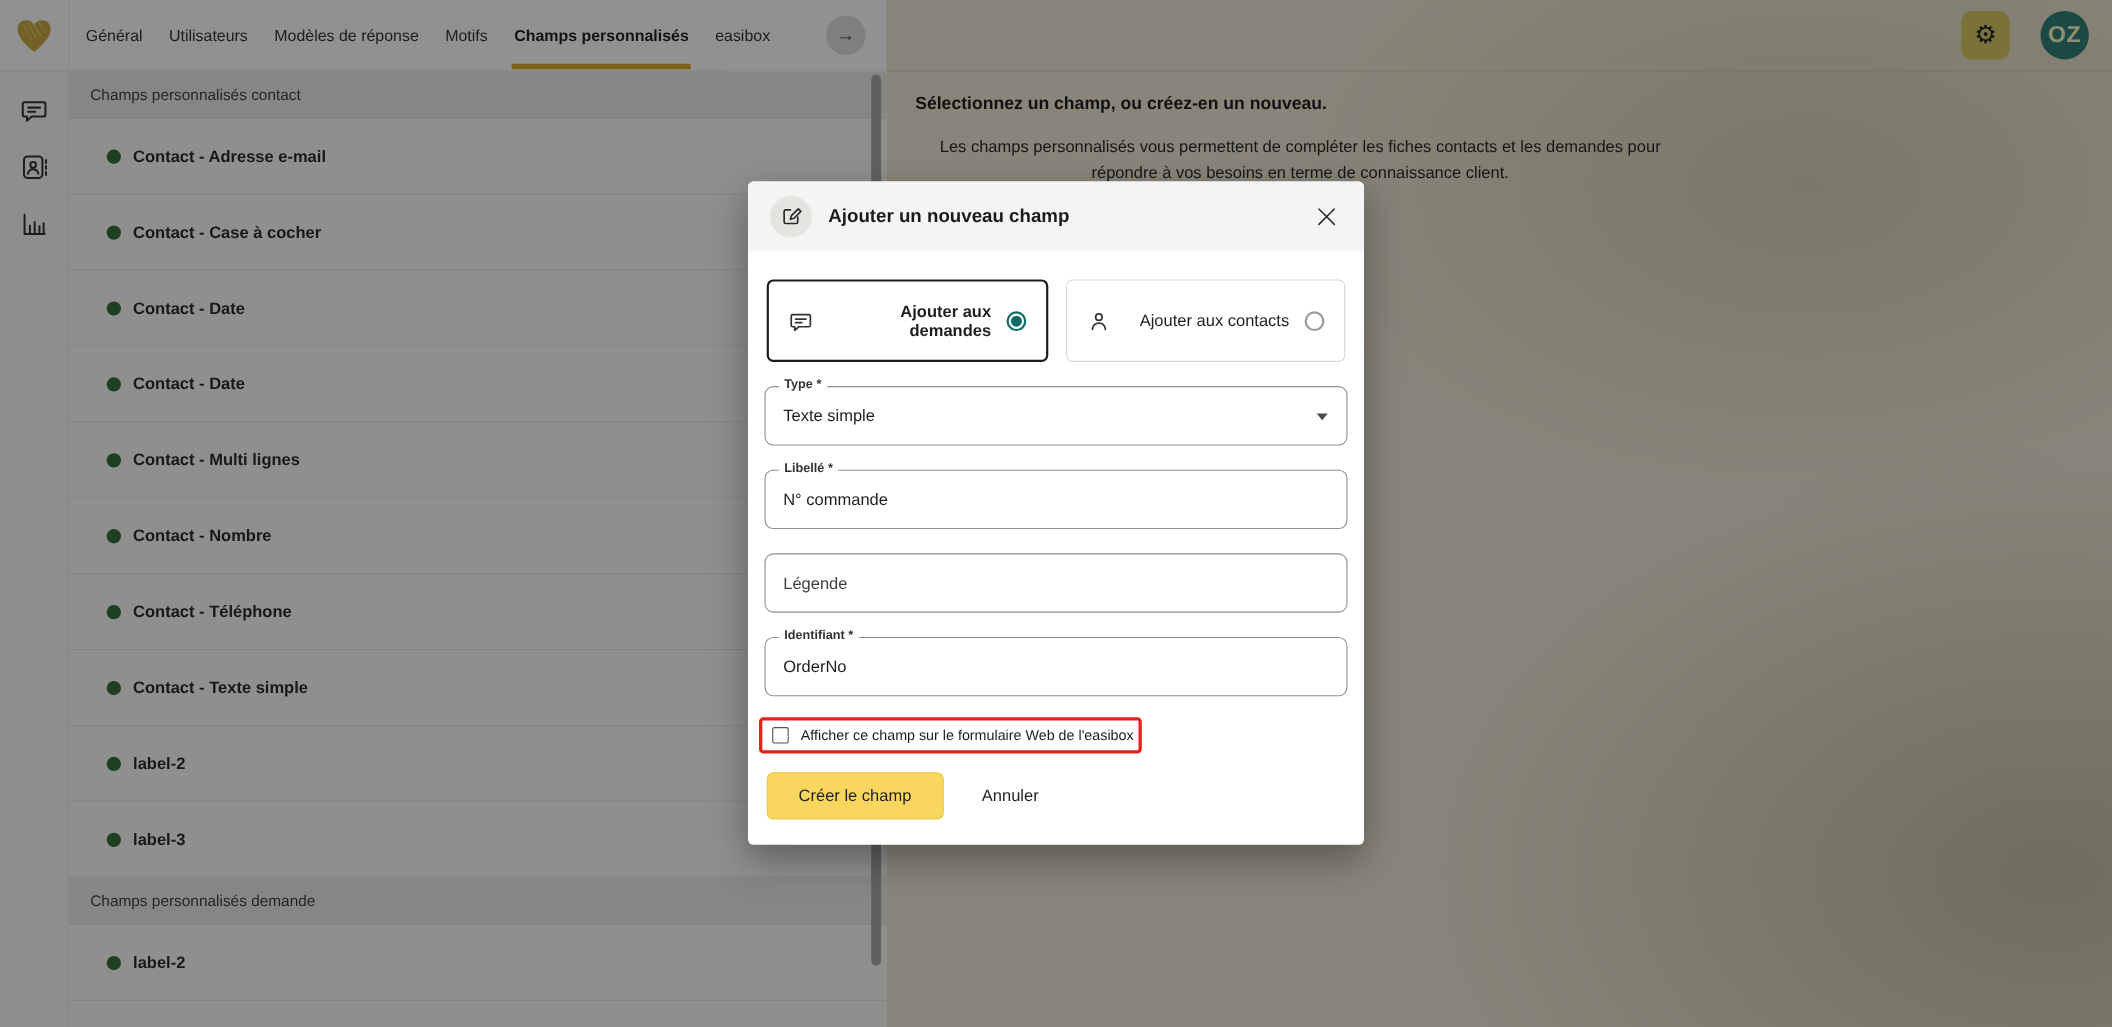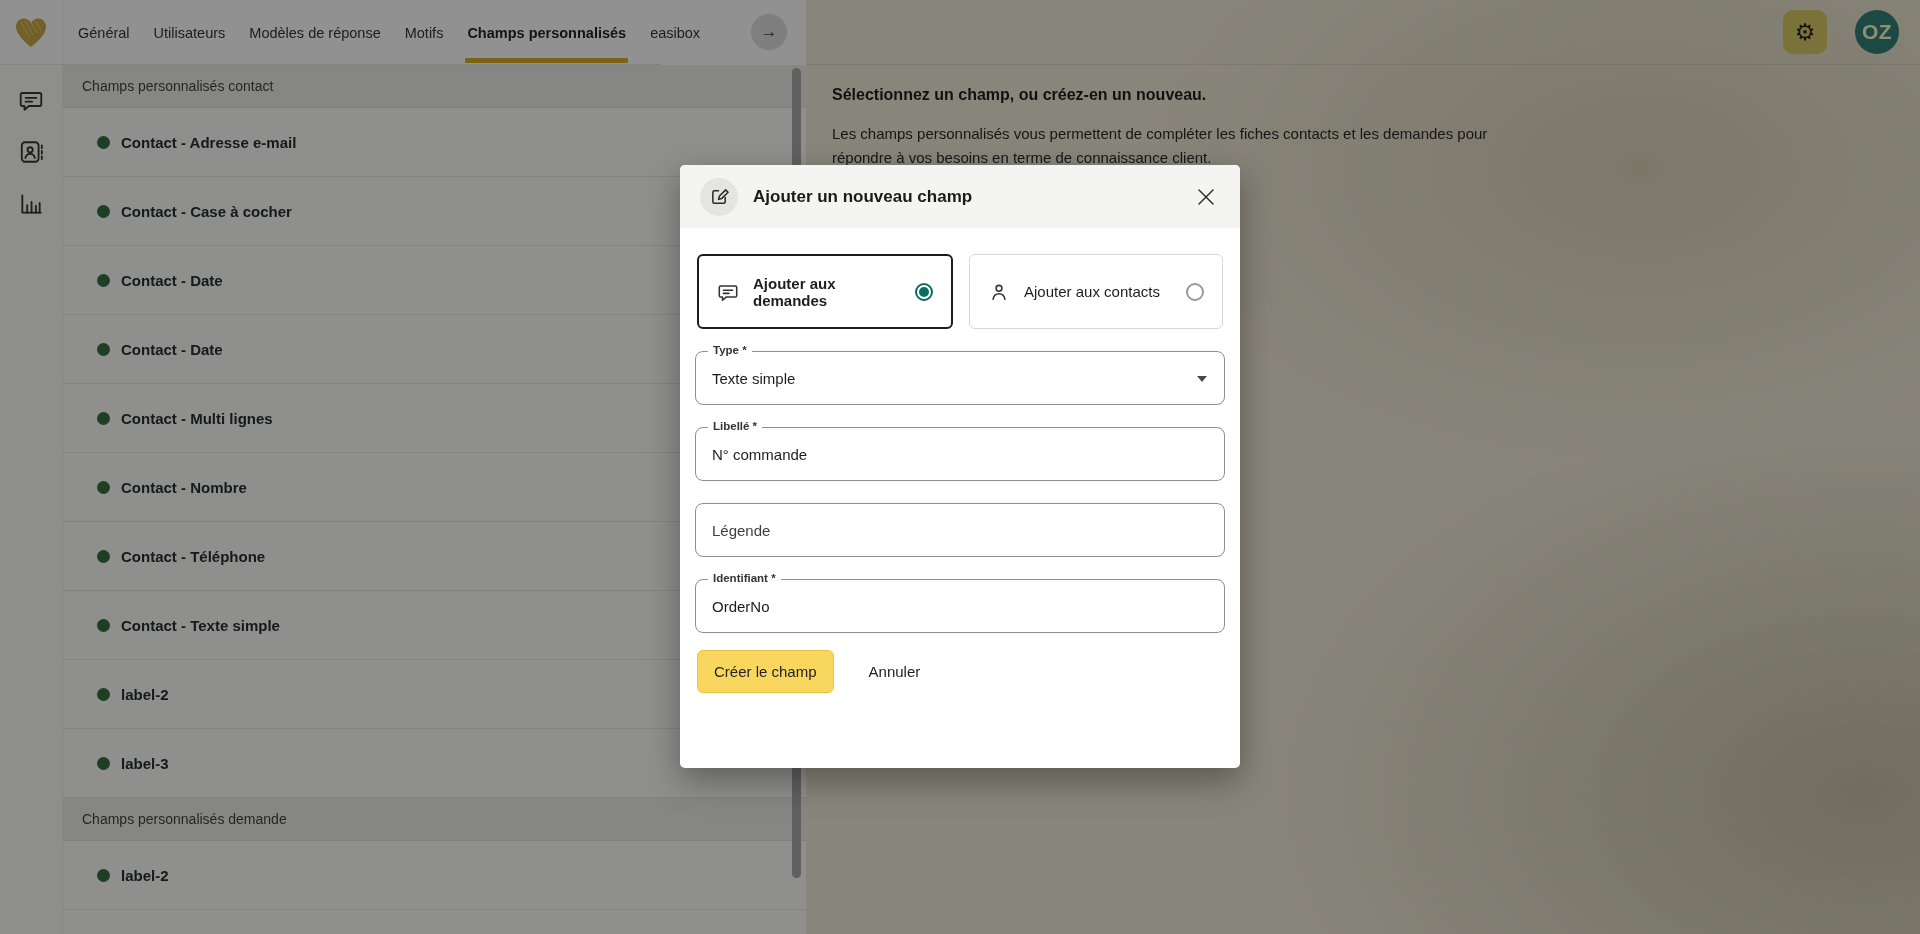--- a/index.html
+++ b/index.html
@@ -33,21 +33,21 @@
   
   .mainpanel { position:absolute; left:806px; top:0; width:1114px; height:934px; z-index:0;
     background:
       radial-gradient(ellipse 700px 420px at 75% 18%, rgba(124,114,74,0.20), rgba(0,0,0,0) 70%),
       radial-gradient(ellipse 900px 600px at 95% 85%, rgba(96,90,58,0.30), rgba(0,0,0,0) 65%),
       radial-gradient(ellipse 500px 300px at 15% 60%, rgba(255,255,255,0.25), rgba(0,0,0,0) 70%),
       #efe9d5;
   }
   .main-topline { position:absolute; left:0; top:64px; width:100%; height:1px; background:rgba(0,0,0,0.08); }
   .main-heading { position:absolute; left:26px; top:86px; font-size:16px; font-weight:bold; color:#171717; }
-  .main-desc { position:absolute; left:26px; top:122px; width:700px; font-size:15px; line-height:24px; color:#222; }
+  .main-desc { position:absolute; left:26px; top:122px; width:700px; font-size:15px; line-height:24px; color:#222;text-align:center; }
   .gear-btn { position:absolute; left:977px; top:10px; width:44px; height:44px; border-radius:10px; background:#d6c75e; display:flex; align-items:center; justify-content:center; cursor:pointer; }
   .gear-btn .g { font-family:"DejaVu Sans", sans-serif; font-size:23px; color:#1d1d1d; line-height:1; }
   .avatar { position:absolute; left:1049px; top:10px; width:44px; height:44px; border-radius:50%; background:#2a7d72; color:#fef9c3; font-weight:bold; font-size:21px; letter-spacing:0.5px; display:flex; align-items:center; justify-content:center; cursor:pointer; }
 
   
   .overlay { position:absolute; inset:0; background:rgba(10,10,10,0.45); z-index:5; }
   .modal { position:absolute; left:680px; top:165px; width:560px; height:603px; background:#ffffff; border-radius:5px; box-shadow:0 12px 34px rgba(0,0,0,0.35); z-index:10; }
   .m-head { height:63px; background:#f4f4f2; border-radius:5px 5px 0 0; display:flex; align-items:center; gap:15px; padding:0 20px; position:relative; }
   .m-icon-circle { width:38px; height:38px; border-radius:50%; background:#e4e4e1; display:flex; align-items:center; justify-content:center; color:#2b2b2b; }
   .m-icon-circle svg { width:19px; height:19px; }
@@ -55,40 +55,40 @@
   .m-close { position:absolute; right:24px; top:22px; width:20px; height:20px; cursor:pointer; color:#2b2b2b; }
   .m-close svg { width:20px; height:20px; }
 
   .m-body { padding:26px 15px 0 15px; }
   .cardrow { display:flex; gap:16px; margin:0 2px; }
   .optcard { flex:1; height:75px; border-radius:6px; display:flex; align-items:center; gap:14px; padding:0 18px; cursor:pointer; background:#fff; }
   .optcard.selected { border:2px solid #1c1c1c; }
   .optcard.unselected { border:1px solid #d8d8d6; }
   .optcard .cicon { width:22px; height:22px; color:#333; flex:0 0 auto; }
   .optcard svg { width:22px; height:22px; display:block; }
-  .optcard .clabel { font-size:15px; color:#1e1e1e; flex:1; text-align:left; }
+  .optcard .clabel { font-size:15px; color:#1e1e1e; flex:1; text-align:right; }
   .optcard.selected .clabel { font-weight:bold; }
   .radio { width:18px; height:18px; border-radius:50%; flex:0 0 auto; }
   .radio.on { border:2px solid #0c6e62; position:relative; }
   .radio.on::after { content:""; position:absolute; left:2px; top:2px; width:10px; height:10px; border-radius:50%; background:#0c6e62; }
   .radio.off { border:2px solid #9a9a9a; }
 
   .field { position:relative; height:54px; border:1px solid #8f8f8c; border-radius:8px; margin-top:22px; background:#fff; }
   .field .flabel { position:absolute; top:-8px; left:12px; background:#fff; padding:0 5px; font-size:11.5px; color:#333;font-weight:bold; }
   .field .fvalue { position:absolute; left:0; top:0; width:100%; height:100%; border:none; outline:none; background:transparent; padding:0 40px 0 16px; font-size:15px; color:#1d1d1d; font-family:"Liberation Sans", sans-serif; display:flex; align-items:center; }
   input.fvalue::placeholder { color:#3f3f3f; opacity:1; }
   .field .caret { position:absolute; right:17px; top:24px; width:0; height:0; border-left:5.5px solid transparent; border-right:5.5px solid transparent; border-top:6.5px solid #4a4a4a; }
   .field.select { cursor:pointer; }
 
   .cb-wrap { margin:19px 0 0 -5px; width:348px; border:3px solid #e6201a; border-radius:4px; height:33px; display:flex; align-items:center; gap:11px; padding:0 8px 0 9px; }
   .cb-box { width:15px; height:15px; border:1.5px solid #525252; border-radius:2px; background:#fff; flex:0 0 auto; cursor:pointer; }
   .cb-label { font-size:13px; color:#1c1c1c; white-space:nowrap; }
 
   .btnrow { margin:17px 0 0 2px; display:flex; align-items:center; gap:35px; }
-  .btn-primary { background:#f9d75e; border:1px solid #e8c541; border-radius:6px; padding:0 16px; height:43px; display:flex; align-items:center; font-size:15px; color:#232323; cursor:pointer; }
+  .btn-primary { background:#f9d75e; border:1px solid #e8c541; border-radius:6px; padding:0 28px; height:43px; display:flex; align-items:center; font-size:15px; color:#232323; cursor:pointer; }
   .btn-text { font-size:15px; color:#232323; cursor:pointer; background:none; border:none; font-family:"Liberation Sans", sans-serif; }
 </style>
 </head>
 <body>
 
 <div class="page">
 
   <div class="mainpanel">
     <div class="main-topline"></div>
     <div class="main-heading">Sélectionnez un champ, ou créez-en un nouveau.</div>
@@ -275,20 +275,24 @@
 
       <div class="field">
         <input class="fvalue" type="text" placeholder="Légende" style="">
       </div>
 
       <div class="field">
         <span class="flabel">Identifiant *</span>
         <input class="fvalue" type="text" value="OrderNo" style="">
       </div>
 
+      <div class="cb-wrap">
+        <span class="cb-box"></span>
+        <span class="cb-label">Afficher ce champ sur le formulaire Web de l'easibox</span>
+      </div>
 
       <div class="btnrow">
         <button class="btn-primary">Créer le champ</button>
         <button class="btn-text">Annuler</button>
       </div>
     </div>
   </div>
 
 </div>
 

